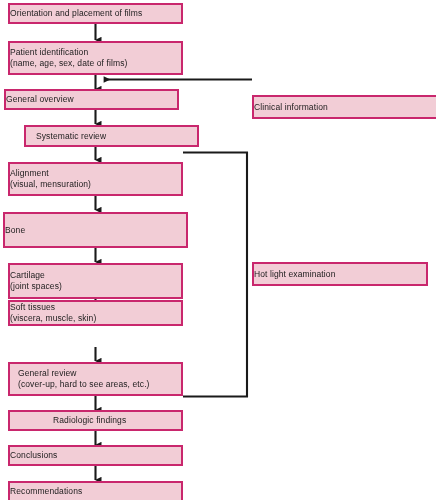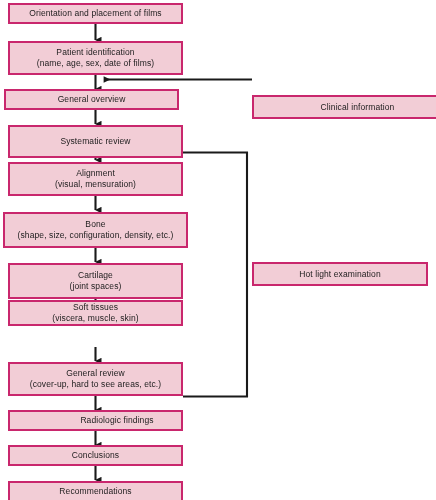--- a/index.html
+++ b/index.html
@@ -24,21 +24,21 @@
     height: 500px;
   }
 
   .node {
     position: absolute;
     box-sizing: border-box;
     background: #f2cdd6;
     border: 2px solid #c9276d;
     display: flex;
     flex-direction: column;
-    align-items: center;
+    align-items: flex-start;
     justify-content: center;
     text-align: center;
     color: #1c1c1c;
     font-size: 8.5px;
     line-height: 11px;
     letter-spacing: 0.1px;
     z-index: 3;
   }
   .node .l1 { display: block; white-space: nowrap; }
   .node .l2 { display: block; white-space: nowrap; }
@@ -93,45 +93,44 @@
 
   <div class="node" style="left:8px; top:41px; width:175px; height:34px;">
     <span class="l1">Patient identification</span>
     <span class="l2">(name, age, sex, date of films)</span>
   </div>
 
   <div class="node" style="left:4px; top:89px; width:175px; height:21px;">
     <span class="l1">General overview</span>
   </div>
 
-  <div class="node" style="left:8px; top:125px; width:175px; height:33px;">
+  <div class="node" style="left:24px; top:125px; width:175px; height:22px;padding-left:10px;">
     <span class="l1">Systematic review</span>
   </div>
 
   <div class="node" style="left:8px; top:162px; width:175px; height:34px;">
     <span class="l1">Alignment</span>
     <span class="l2">(visual, mensuration)</span>
   </div>
 
   <div class="node" style="left:3px; top:212px; width:185px; height:36px;">
     <span class="l1">Bone</span>
-    <span class="l2">(shape, size, configuration, density, etc.)</span>
   </div>
 
   <div class="node" style="left:8px; top:263px; width:175px; height:36px;">
     <span class="l1">Cartilage</span>
     <span class="l2">(joint spaces)</span>
   </div>
 
   <div class="node" style="left:8px; top:300px; width:175px; height:26px;">
     <span class="l1">Soft tissues</span>
     <span class="l2">(viscera, muscle, skin)</span>
   </div>
 
-  <div class="node" style="left:8px; top:362px; width:175px; height:34px;">
+  <div class="node" style="left:8px; top:362px; width:175px; height:34px;padding-left:8px;">
     <span class="l1">General review</span>
     <span class="l2">(cover-up, hard to see areas, etc.)</span>
   </div>
 
   <div class="node" style="left:8px; top:410px; width:175px; height:21px;padding-left:43px;">
     <span class="l1">Radiologic findings</span>
   </div>
 
   <div class="node" style="left:8px; top:445px; width:175px; height:21px;">
     <span class="l1">Conclusions</span>

